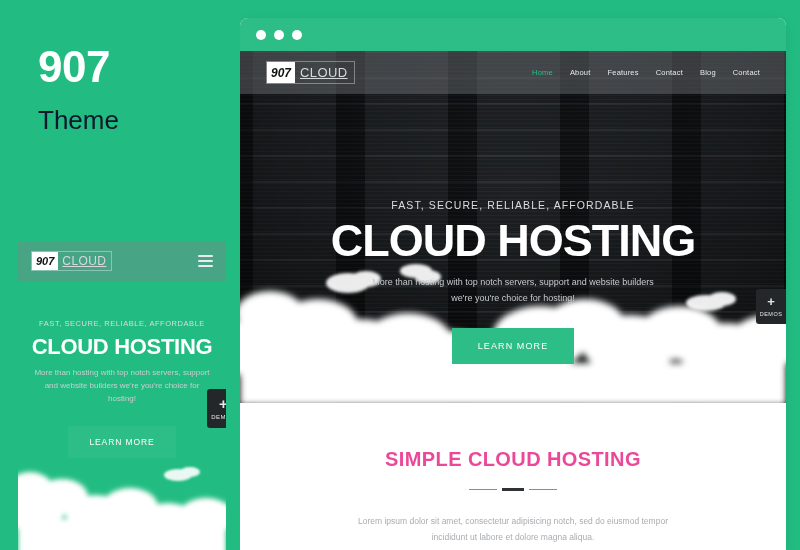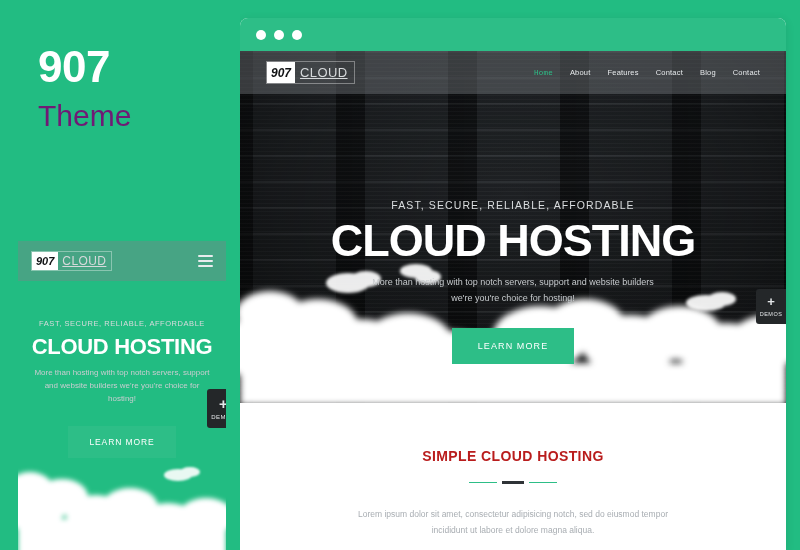--- a/index.html
+++ b/index.html
@@ -25,25 +25,25 @@
   .brand-block { position: absolute; left: 38px; top: 45px; width: 200px; }
 
   .brand-number {
     font-size: 44px;
     font-weight: bold;
     color: #ffffff;
     letter-spacing: -0.5px;
     line-height: 1.0;
   }
   .brand-theme {
-    font-size: 30px;
+    font-size: 26px;
     font-weight: 300;
-    color: #701a75;
+    color: #0f172a;
     line-height: 1.5;
-    margin-top: 4px;
+    margin-top: 12px;
   }
   .brand-author {
     font-size: 15px;
     font-weight: 300;
     color: #ffffff;
     margin-top: 16px;
   }
 
   
   .window {
@@ -142,21 +142,21 @@
     display: flex; align-items: center;
     justify-content: space-between;
     padding: 0 26px;
     z-index: 5;
   }
   .d-nav-links { display: flex; align-items: center; gap: 17px; }
   .d-nav-link {
     font-size: 7.5px; color: #e6e9eb; letter-spacing: 0.2px;
     text-decoration: none; cursor: pointer;
   }
-  .d-nav-link.active { color: #2dbe87; font-family: Liberation Mono, monospace; }
+  .d-nav-link.active { color: #2dbe87; }
 
   .d-hero-text {
     position: absolute;
     left: 0; right: 0; top: 148px;
     text-align: center; z-index: 4;
   }
   .d-kicker {
     font-size: 10.5px; color: #dadddf; letter-spacing: 1.1px;
   }
   .d-title {
@@ -263,21 +263,21 @@
   .demos-mobile .demos-plus { font-size: 15px; }
   .demos-mobile .demos-label { font-size: 6px; margin-top: 3px; }
 
   
   .d-section {
     background: #fff;
     padding: 45px 0 0;
     text-align: center;
   }
   .sec-title {
-    font-size: 14px; font-weight: bold; color: #b91c1c;
+    font-size: 20px; font-weight: bold; color: #ec4899;
     letter-spacing: 0.4px;
   }
   .divider {
     display: flex; align-items: center; justify-content: center;
     margin: 15px 0 0;
   }
   .divider-line { width: 28px; height: 1.5px; background: #2dbe87; }
   .divider-box {
     width: 26px; height: 7px; background: #2f3337;
     border-radius: 2px; margin: 0 3px;

